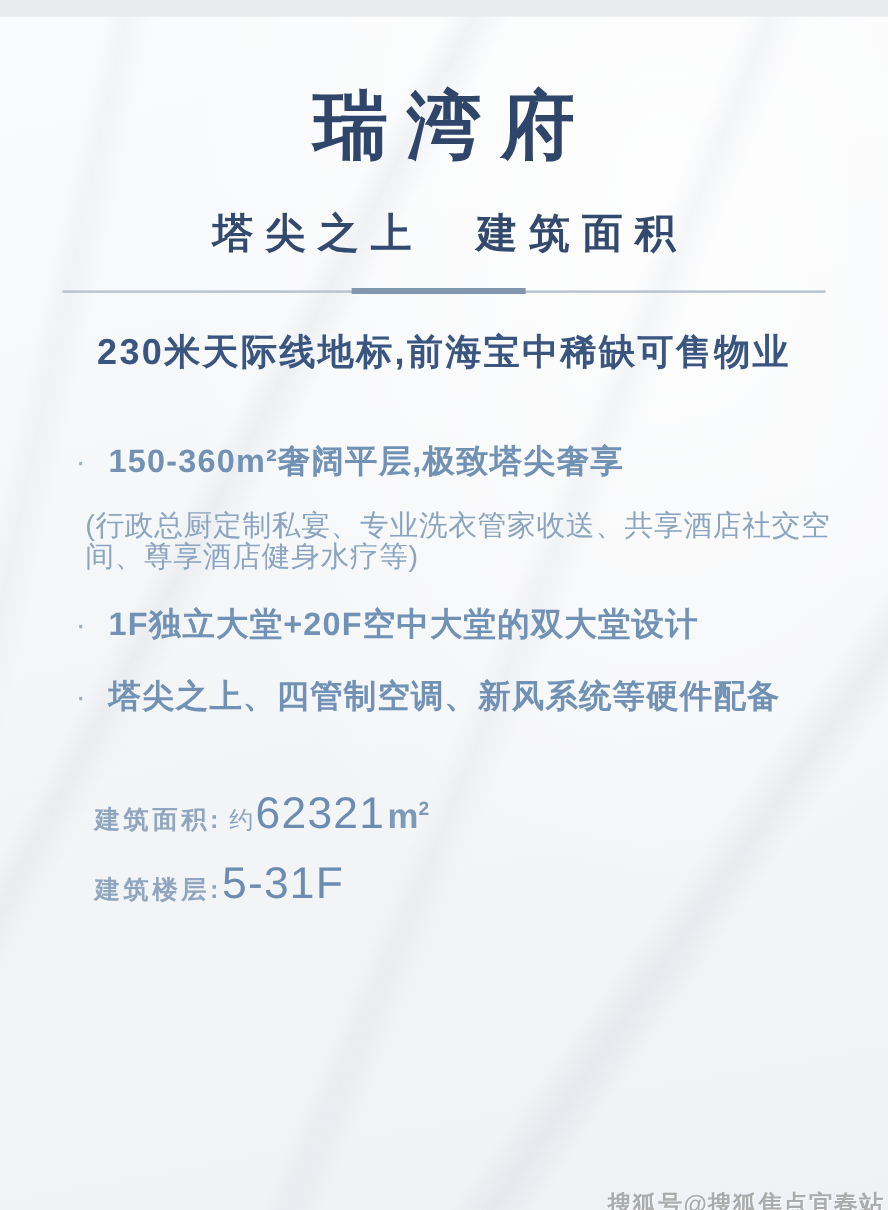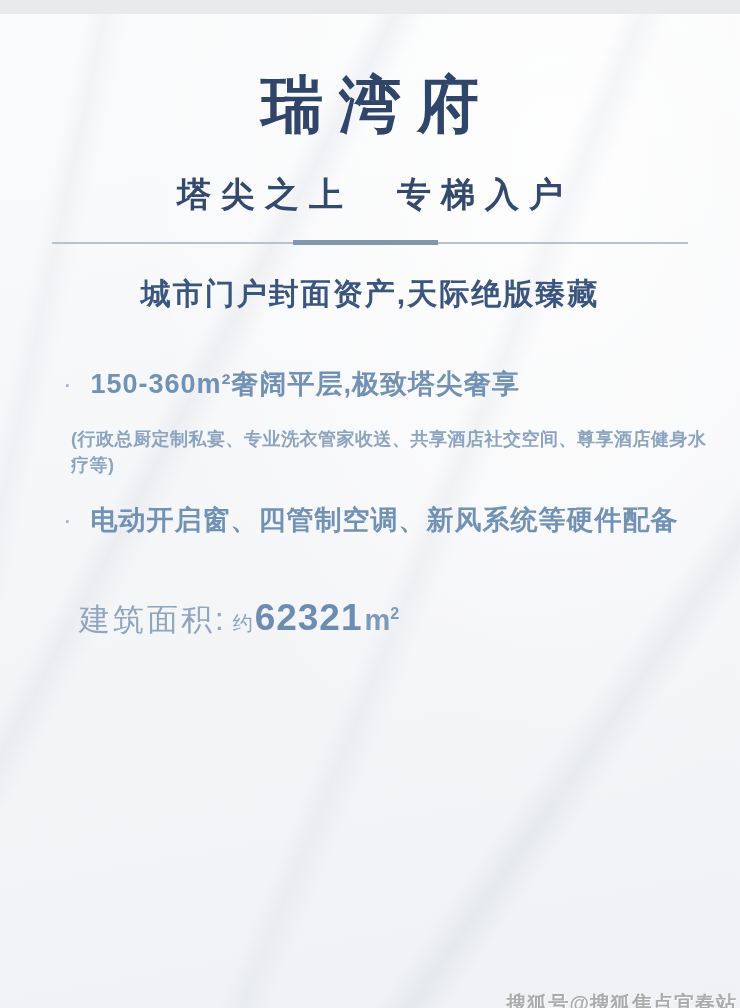--- a/index.html
+++ b/index.html
@@ -91,55 +91,55 @@
   }
   .bullet .dot {
     display: inline-block;
     width: 19px;
     font-size: 26px;
     font-weight: 400;
     color: #9cb0c8;
   }
   .bullet.tight { margin-bottom: 4px; }
   .bnote {
-    font-size: 18px;
-    font-weight: 700;
+    font-size: 24px;
+    font-weight: 400;
     color: #8ba4c0;
     line-height: 26px;
     padding-left: 8px;
     letter-spacing: 0.5px;
     margin-bottom: 24px;
   }
 
   .specs {
     margin-top: 56px;
     padding-left: 79px;
   }
   .spec-row {
     height: 48px;
     line-height: 48px;
     margin-bottom: 10px;
     white-space: nowrap;
   }
   .spec-label {
-    font-size: 31px;
-    font-weight: 400;
+    font-size: 21px;
+    font-weight: 700;
     color: #90a6be;
     letter-spacing: 3px;
     text-align: center;
   }
   .spec-prefix {
     font-size: 20px;
     color: #8aa3bf;
     margin: 0 2px 0 6px;
   }
   .spec-prefix:empty { display: none; }
   .spec-value {
     font-size: 37px;
-    font-weight: 700;
+    font-weight: 400;
     color: #6c8db1;
     letter-spacing: 1px;
   }
   .spec-unit {
     font-size: 29px;
     font-weight: 700;
     color: #7d9ab9;
     margin-left: 2px;
   }
   .spec-unit sup {
@@ -159,54 +159,61 @@
     text-shadow: 1px 1px 0 rgba(255,255,255,0.85);
   }
 </style>
 </head>
 <body>
 
 <div class="poster">
 
   <h1 class="title">瑞湾府</h1>
 
-  <div class="subtitle">塔尖之上　专梯入户</div>
+  <div class="subtitle">塔尖之上　建筑面积</div>
 
   <div class="divider">
     <span class="divider-line"></span>
     <span class="divider-thick"></span>
   </div>
 
   <div class="headline">
-    <div>城市门户封面资产,天际绝版臻藏</div>
+    <div>230米天际线地标,前海宝中稀缺可售物业</div>
   </div>
 
   <div class="bullets">
 
     <div class="bullet">
       <span class="dot">·</span>
       <span>150-360m²奢阔平层,极致塔尖奢享</span>
     </div>
 
     <div class="bnote">(行政总厨定制私宴、专业洗衣管家收送、共享酒店社交空间、尊享酒店健身水疗等)</div>
 
 
-
     <div class="bullet">
       <span class="dot">·</span>
-      <span>电动开启窗、四管制空调、新风系统等硬件配备</span>
+      <span>1F独立大堂+20F空中大堂的双大堂设计</span>
+    </div>
+
+    <div class="bullet">
+      <span class="dot">·</span>
+      <span>塔尖之上、四管制空调、新风系统等硬件配备</span>
     </div>
 
   </div>
 
   <div class="specs">
 
     <div class="spec-row">
       <span class="spec-label">建筑面积:</span><span class="spec-prefix">约</span><span class="spec-value">62321</span><span class="spec-unit"><span>m</span><sup>2</sup></span>
     </div>
 
+    <div class="spec-row">
+      <span class="spec-label">建筑楼层:</span><span class="spec-value">5-31F</span><span class="spec-unit"><span></span><sup></sup></span>
+    </div>
 
 
   </div>
 
   <div class="watermark">搜狐号@搜狐焦点宜春站</div>
 
 </div>
 
 </body></html>

